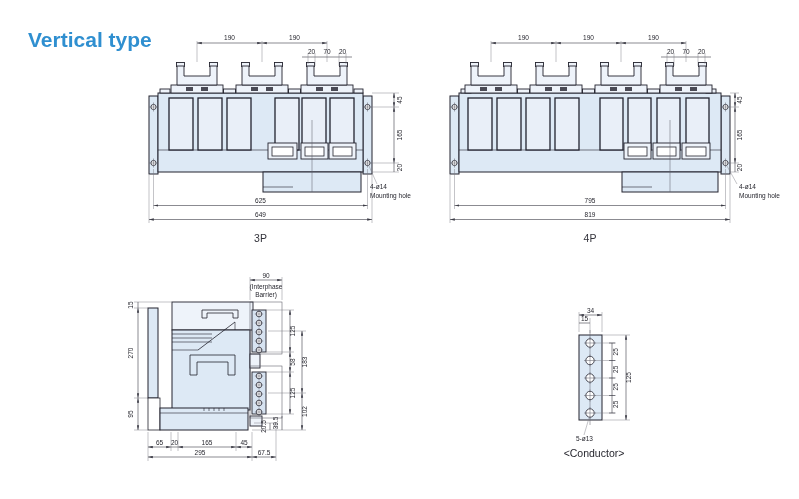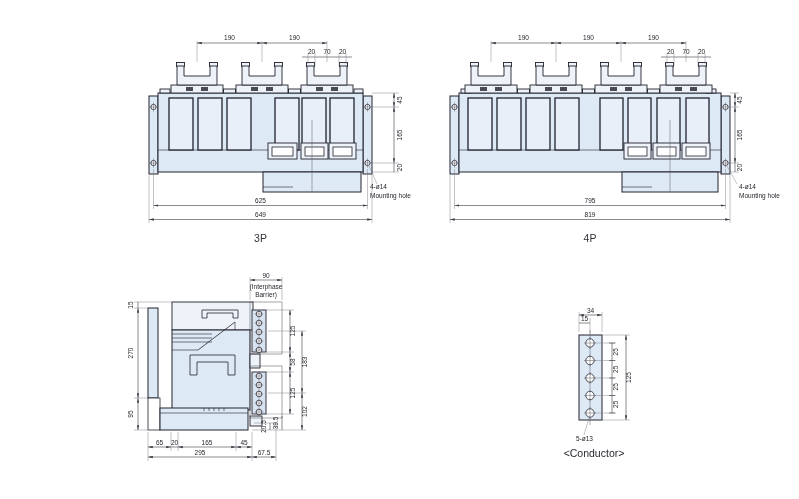--- a/index.html
+++ b/index.html
@@ -56,20 +56,21 @@
         <line y1="-4.2" y2="4.2" class="cl"></line>
       </g>
       <g id="chole">
         <circle r="4.2" class="hole"></circle>
         <line x1="-6" x2="6" class="cl"></line>
         <line y1="-6" y2="6" class="cl"></line>
       </g>
     </defs>
   </svg>
 
+  <div class="title">Vertical type</div>
 
   <svg style="left:136px;top:28px" width="296" height="222" viewBox="0 0 296 222">
     <g>
       <rect x="13" y="68" width="9" height="78" class="olf"></rect>
       <rect x="227" y="68" width="9" height="78" class="olf"></rect>
       <rect x="22" y="65" width="205" height="79" class="olf"></rect>
       <rect x="127" y="144" width="98" height="20" class="olf"></rect>
       <line x1="127" y1="159" x2="157" y2="159" class="thin"></line>
       <line x1="22" y1="122" x2="227" y2="122" class="thin"></line>
       <rect x="24" y="61" width="10" height="4" class="olf2"></rect>

